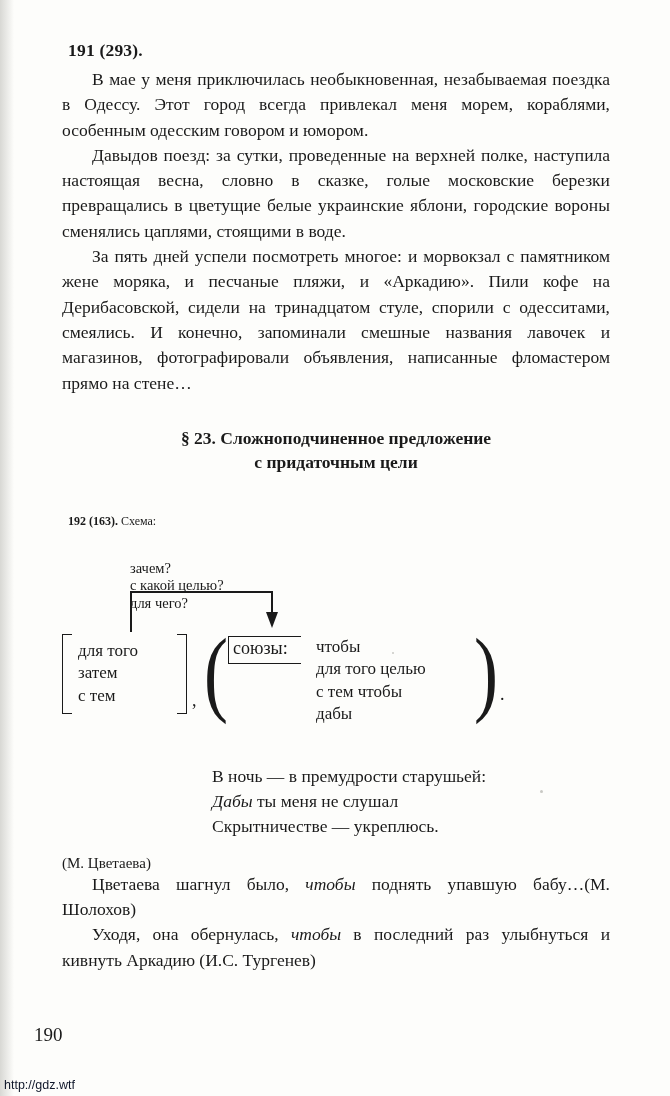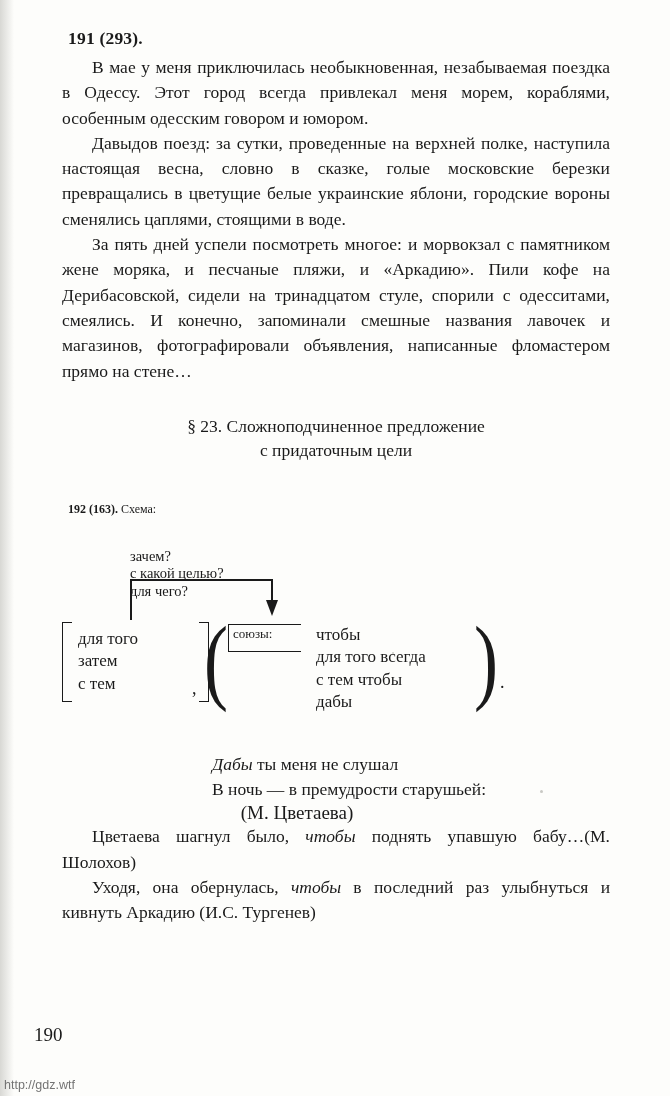--- a/index.html
+++ b/index.html
@@ -24,40 +24,40 @@
   }
   .content {
     position: absolute;
     left: 62px;
     top: 28px;
     width: 548px;
   }
   .ex-num {
     font-weight: bold;
     font-size: 17.5px;
-    margin: 0 0 6px 6px;
+    margin: 12px 0 6px 6px;
     letter-spacing: 0.2px;
   }
   .centered-title {
     text-align: center;
     font-size: 17.5px;
     margin: 2px 0 4px 0;
   }
   p.body-par {
     margin: 0;
     font-size: 17.5px;
     line-height: 25.3px;
     text-align: justify;
     text-indent: 30px;
     -webkit-hyphens: manual;
     hyphens: manual;
   }
   .section-head {
     text-align: center;
-    font-weight: normal;
+    font-weight: bold;
     font-size: 17.5px;
     line-height: 24px;
     margin-top: 30px;
   }
   .ex2-line {
     margin-top: 40px;
     font-size: 12px;
     margin-left: 6px;
   }
   .ex2-line b { font-weight: bold; }
@@ -79,21 +79,20 @@
     position: absolute;
     left: 60px;
     top: 0;
   }
   .bracket-left-box {
     position: absolute;
     left: 0px;
     top: 80px;
     width: 125px;
     height: 78px;
-    padding-left: 22px;
   }
   .sq-br {
     position: absolute;
     top: 0;
     width: 9px;
     height: 78px;
     border-top: 1.6px solid #1a1a1a;
     border-bottom: 1.6px solid #1a1a1a;
   }
   .sq-br.l { left: 0; border-left: 1.6px solid #1a1a1a; }
@@ -136,21 +135,21 @@
     width: 72px;
     height: 26px;
     border-left: 1.5px solid #1a1a1a;
     border-top: 1.5px solid #1a1a1a;
     border-bottom: 1.5px solid #1a1a1a;
   }
   .soyuz-txt {
     position: absolute;
     left: 27px;
     top: 14px;
-    font-size: 13px;
+    font-size: 18px;
   }
   .conj-list {
     position: absolute;
     left: 110px;
     top: 12px;
     font-size: 17px;
     line-height: 22.5px;
   }
   .dot-end {
     position: absolute;
@@ -161,41 +160,41 @@
 
   
   .verse {
     margin-left: 150px;
     font-size: 17.5px;
     line-height: 25.3px;
     margin-top: 10px;
   }
   .verse .it { font-style: italic; }
   .verse-author {
-    text-align: center;
+    text-align: left;
     margin-right: 78px;
-    margin-top: 0;
-    font-size: 19px;
+    margin-top: 15px;
+    font-size: 15px;
   }
   .after-verse {
     margin-top: 22px;
   }
   .it { font-style: italic; }
   .page-num {
     position: absolute;
     left: 34px;
     top: 1024px;
     font-size: 19px;
   }
   .watermark {
     position: absolute;
     left: 4px;
     top: 1078px;
     font-size: 12.5px;
-    color: #737373;
+    color: #0f172a;
     font-family: "Liberation Sans", sans-serif;
   }
   .edge-shadow {
     position: absolute;
     left: 0; top: 0;
     width: 14px; height: 1096px;
     background: linear-gradient(to right, #d8d8d4, rgba(255,255,255,0));
     pointer-events: none;
   }
   .speck {
@@ -256,32 +255,33 @@
 
       <div class="comma">,</div>
 
       <div class="paren-box">
         <span class="paren l">(</span>
         <span class="paren r">)</span>
         <div class="soyuz-br"></div>
         <div class="soyuz-txt">союзы:</div>
         <div class="conj-list">
           <div>чтобы</div>
-          <div>для того всегда</div>
+          <div>для того целью</div>
           <div>с тем чтобы</div>
           <div>дабы</div>
         </div>
       </div>
 
       <div class="dot-end">.</div>
     </div>
 
     <div class="verse">
+      <div>В ночь — в премудрости старушьей:</div>
       <div><span class="it">Дабы</span><span> ты меня не слушал</span></div>
-      <div>В ночь — в премудрости старушьей:</div>
+      <div>Скрытничестве — укреплюсь.</div>
     </div>
     <div class="verse-author">(М. Цветаева)</div>
 
     <p class="body-par after-verse"><span>Цветаева шагнул было, </span><span class="it">чтобы</span><span> поднять упавшую бабу…</span><span>(М. Шолохов)</span></p>
 
     <p class="body-par"><span>Уходя, она обернулась, </span><span class="it">чтобы</span><span> в последний раз улыбнуться и кивнуть Аркадию (И.С. Тургенев)</span></p>
 
   </div>
 
   <div class="page-num">190</div>

